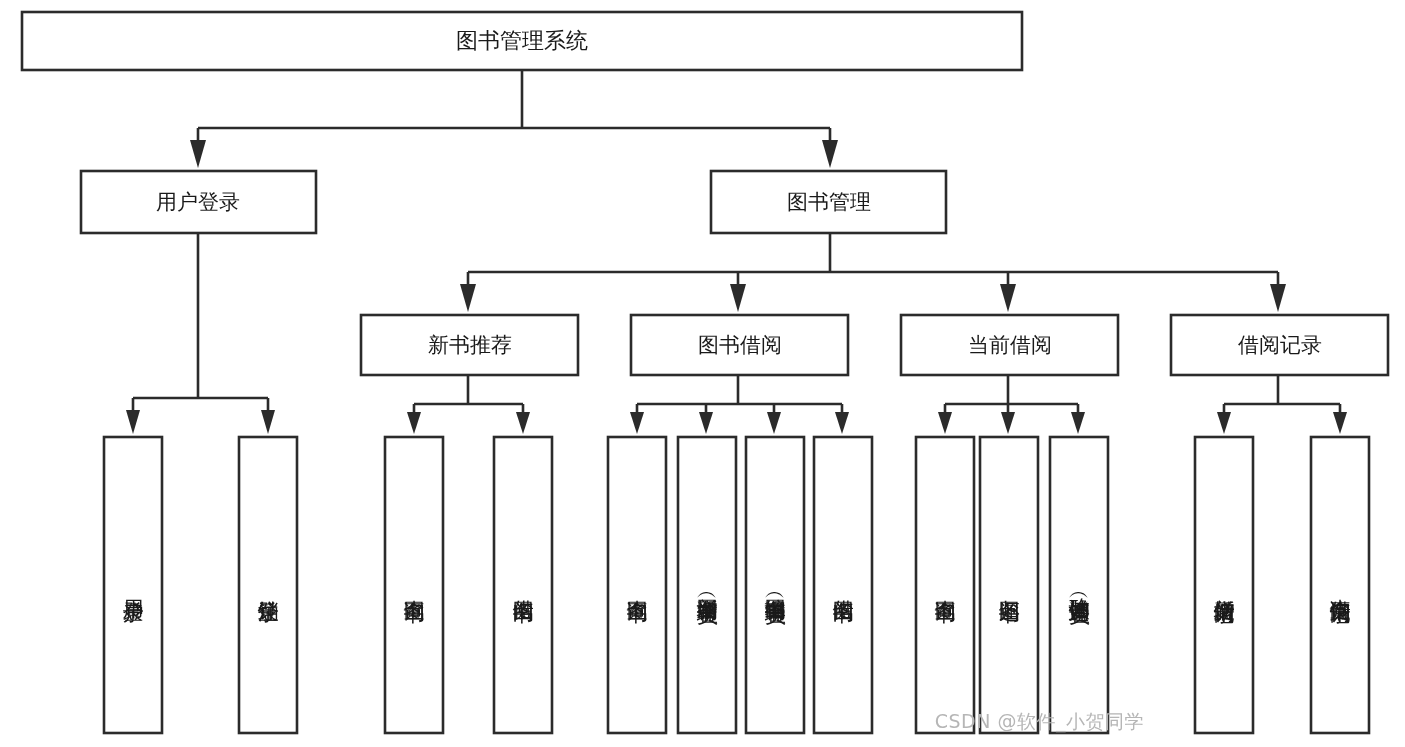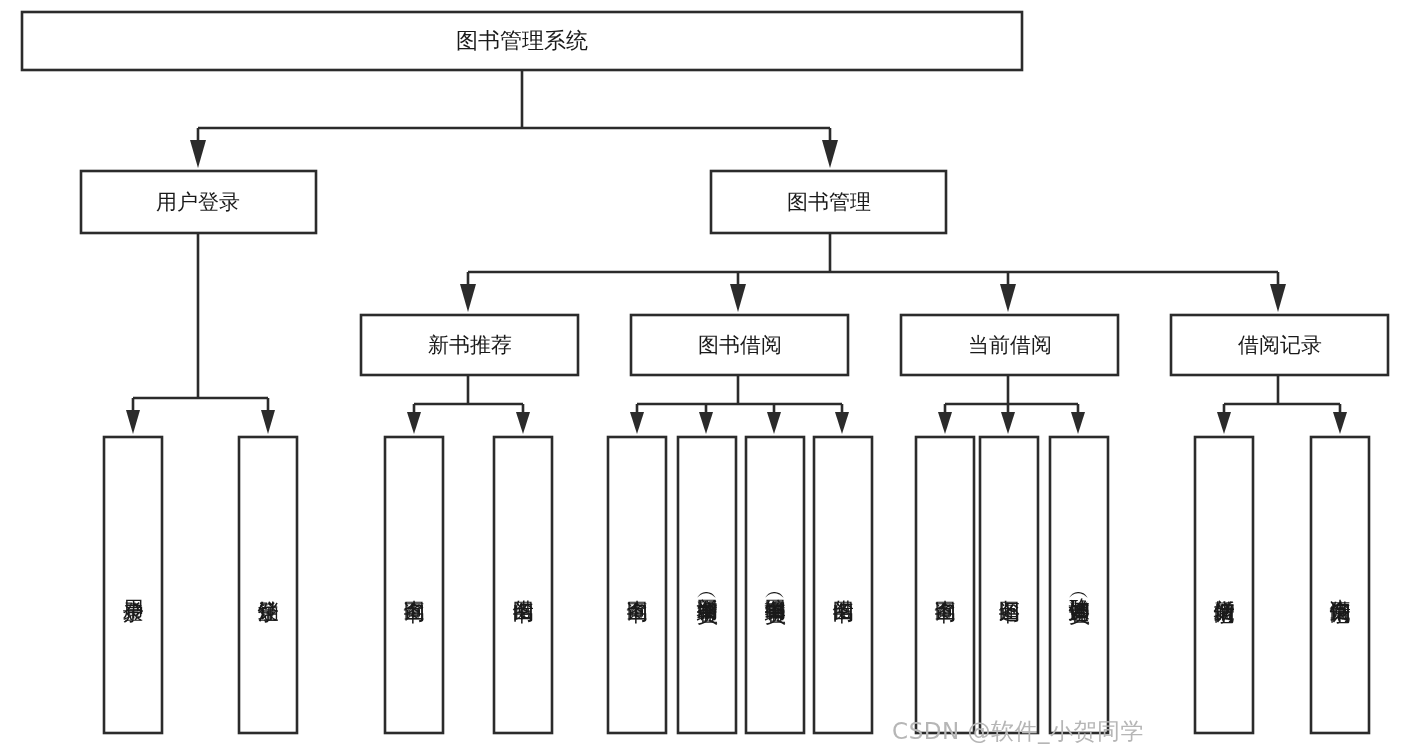--- a/index.html
+++ b/index.html
@@ -70,23 +70,23 @@
     font-family: "DejaVu Sans", "Liberation Sans", sans-serif;
     font-size: 21px;
     line-height: 1.08;
     color: #1a1a1a;
     letter-spacing: 1px;
     white-space: nowrap;
   }
   #watermark {
     position: absolute;
     right: 8px;
-    bottom: 0;
-    font-family: "DejaVu Sans", "Liberation Sans", sans-serif;
-    font-size: 23px;
+    bottom: 12px;
+    font-family: "DejaVu Sans", "Liberation Sans", sans-serif;
+    font-size: 19px;
     color: #b6b6b6;
     letter-spacing: 0.5px;
     white-space: nowrap;
   }
 </style>
 </head>
 <body>
 
 <div id="diagram-root">
 

